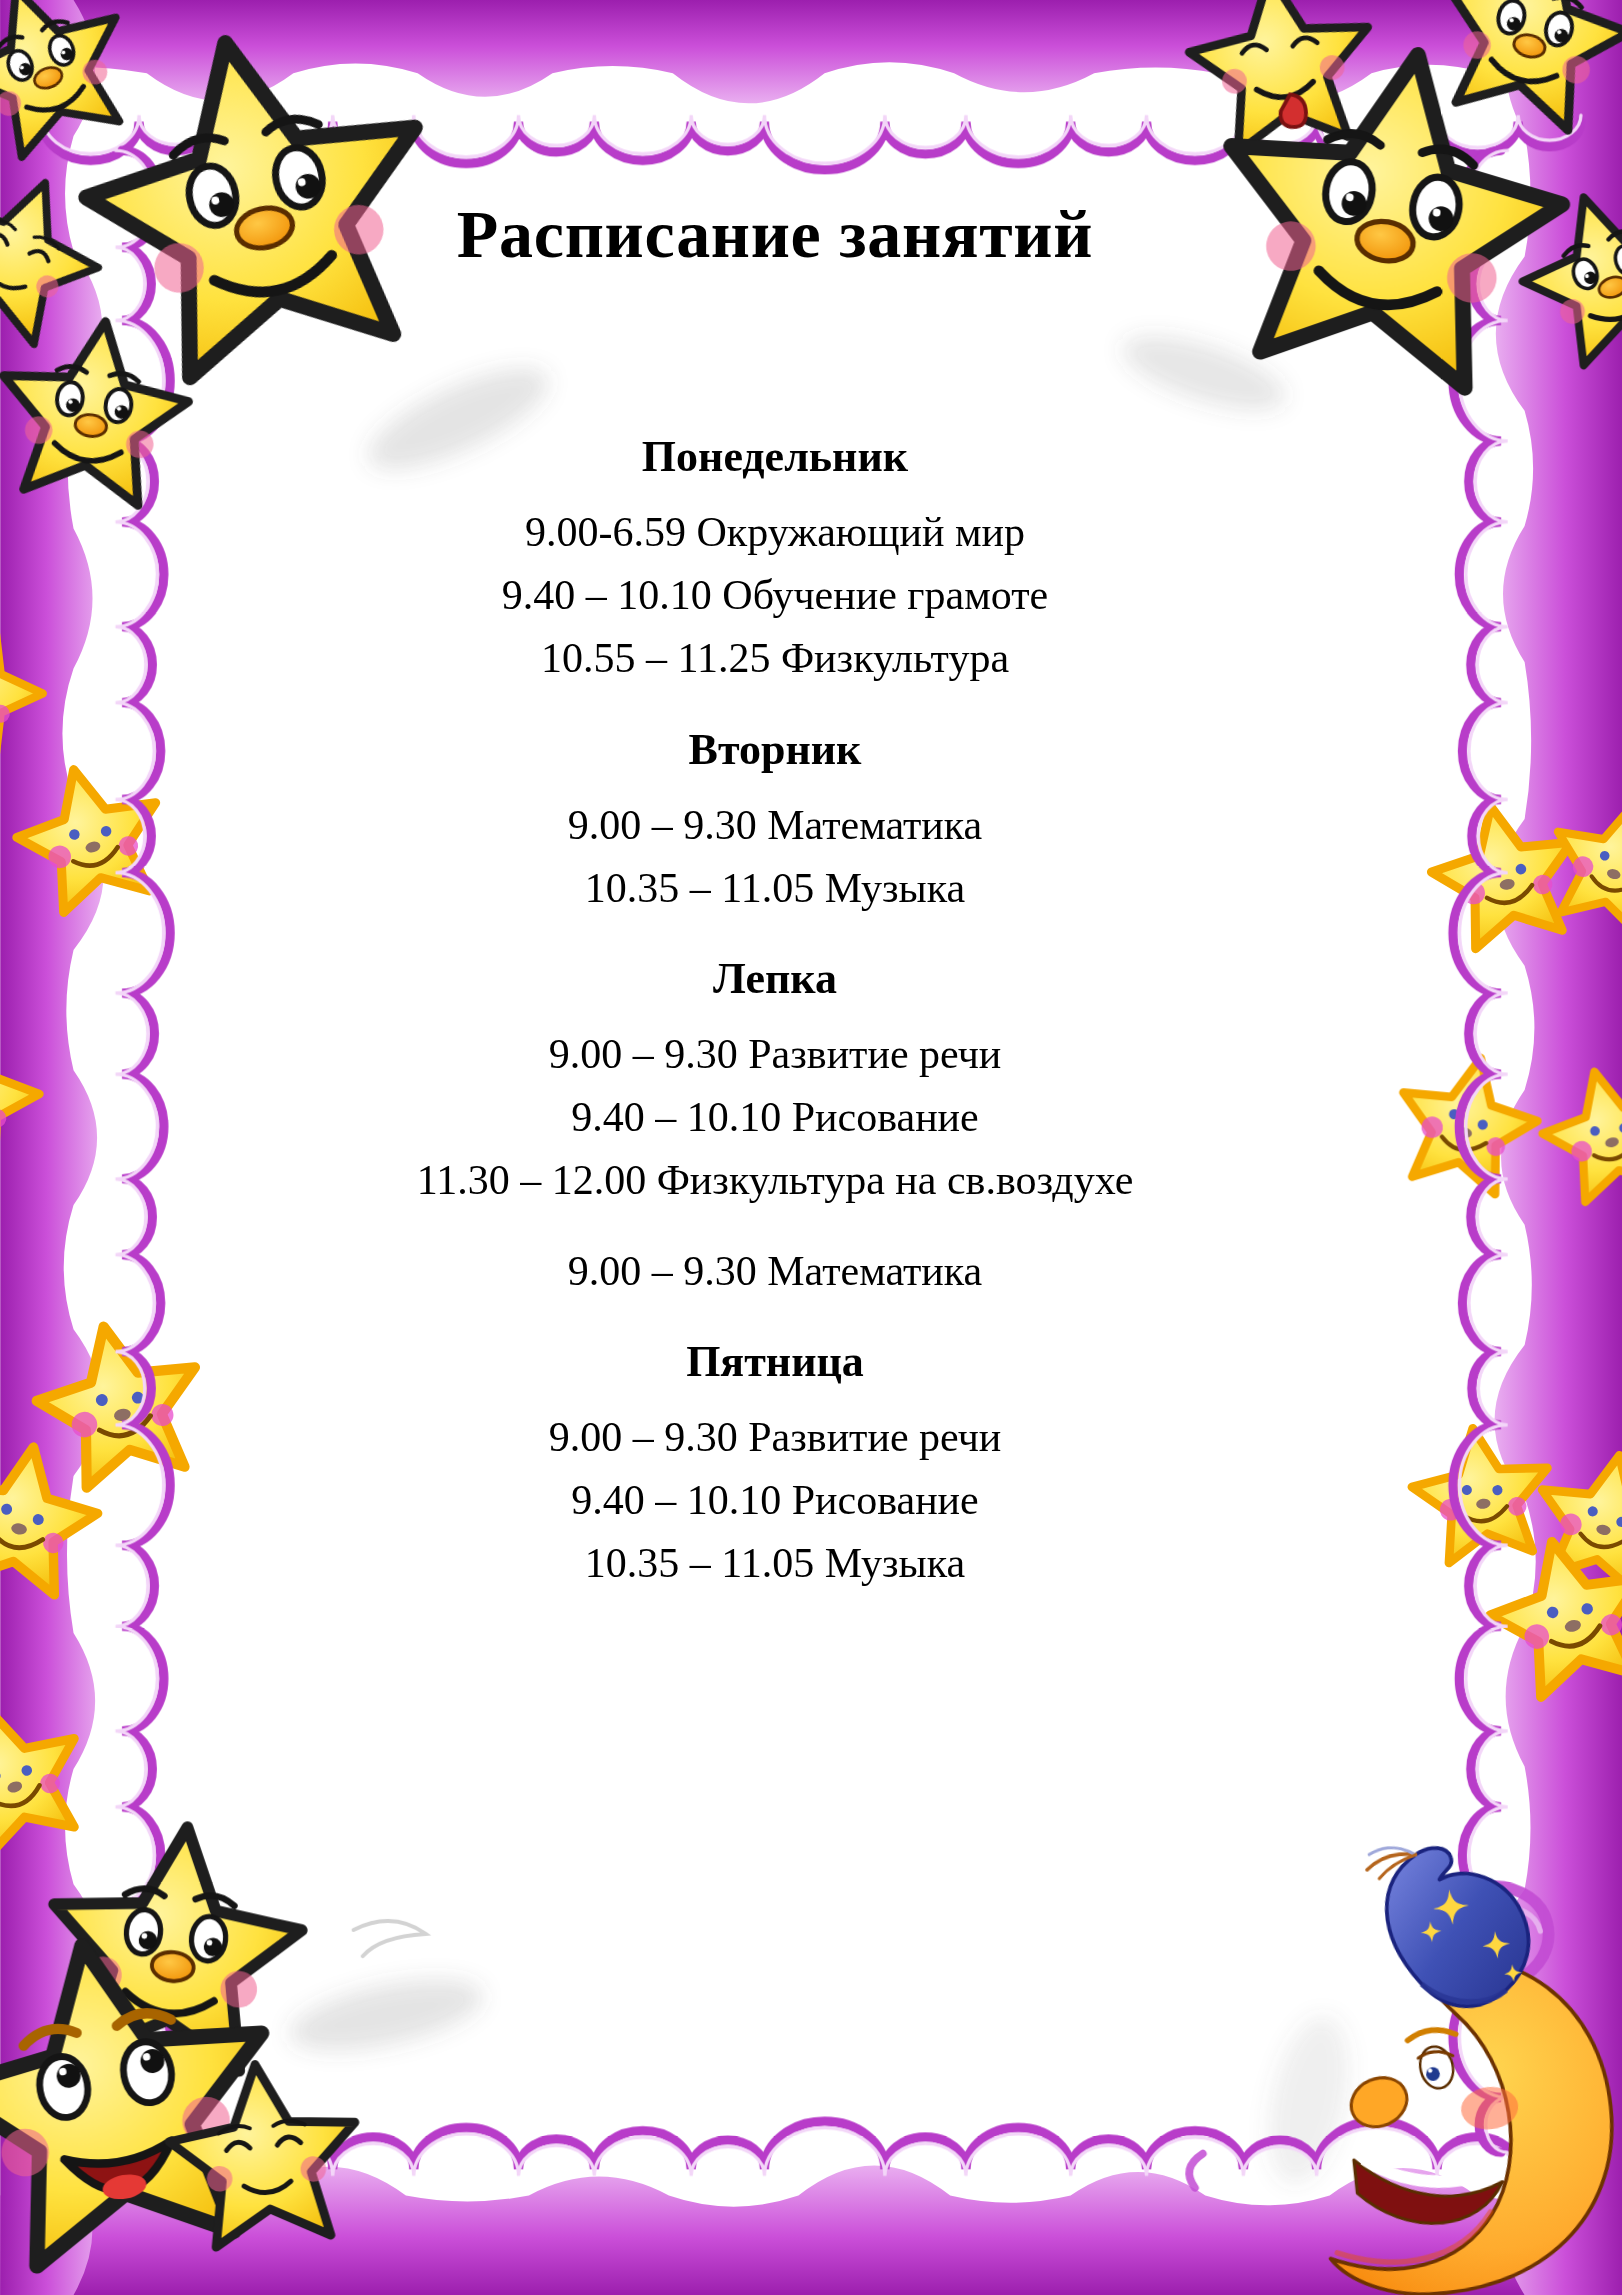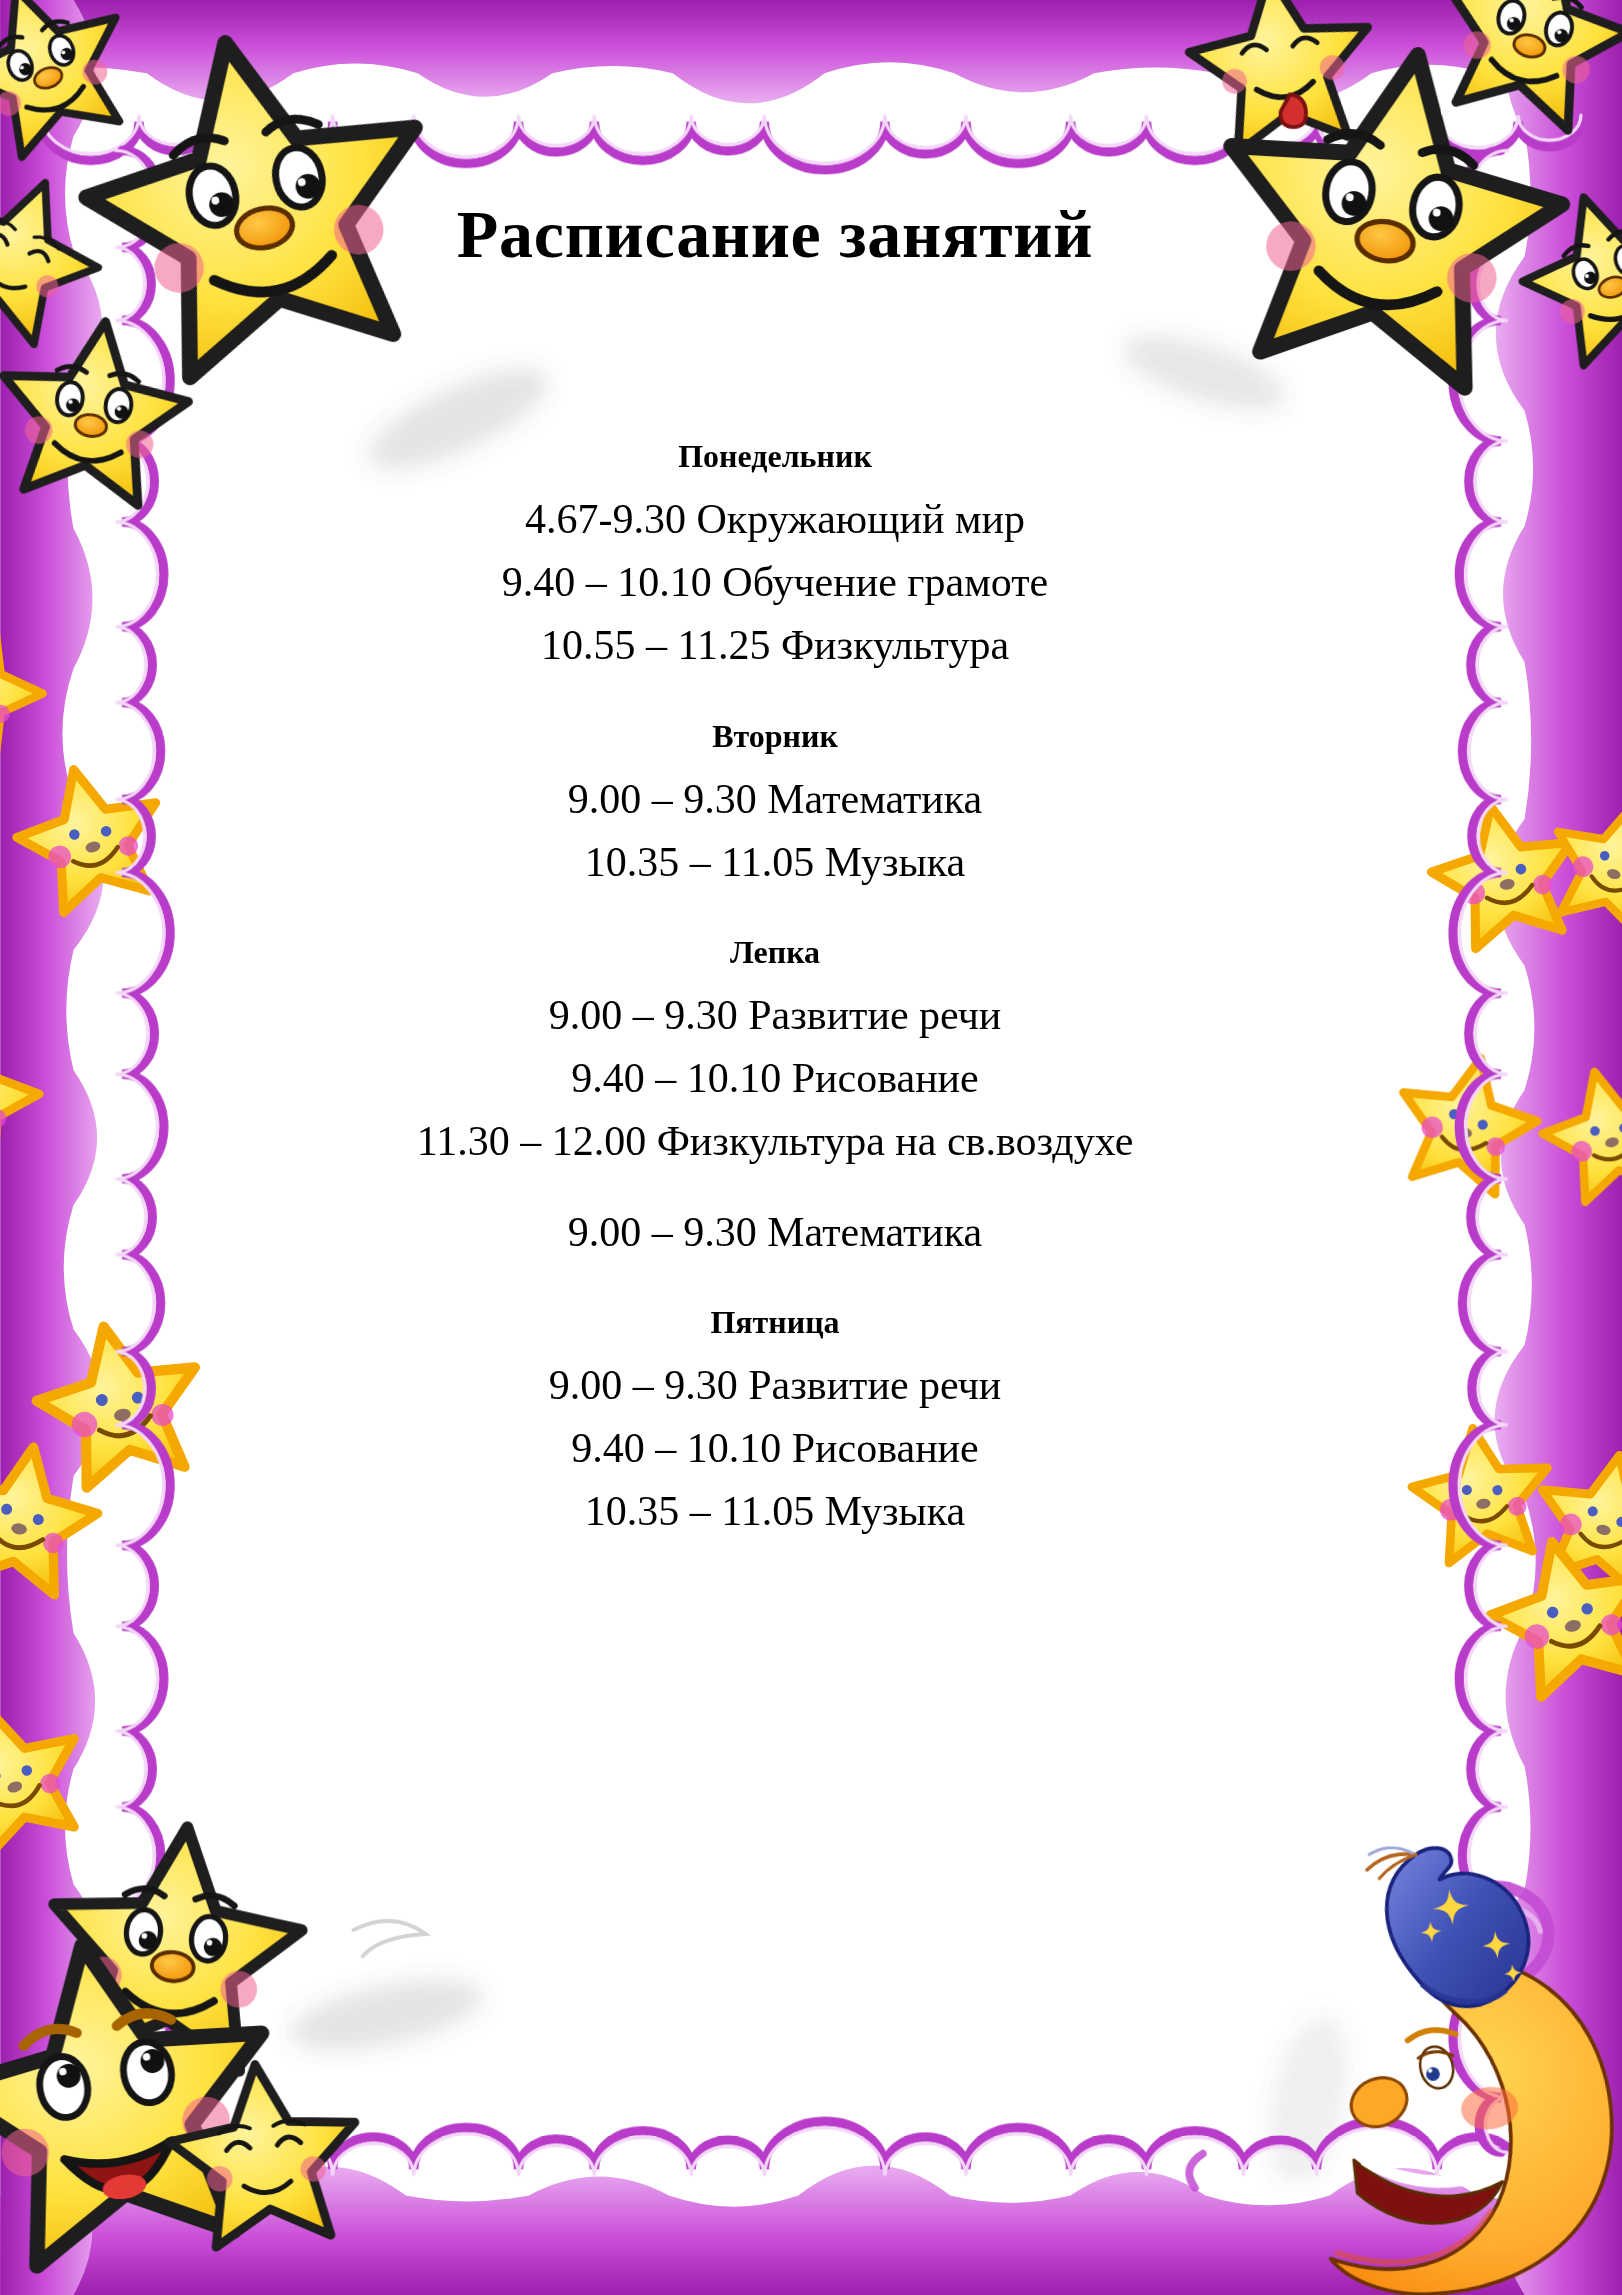--- a/index.html
+++ b/index.html
@@ -2,21 +2,21 @@
 <html style="font-size:10.5px"><head>
 <meta charset="utf-8">
 <style>
   html,body{margin:0;padding:0;background:#888;}
   .page{position:relative;width:1623px;height:2295px;background:#ffffff;overflow:hidden;
         font-family:"Liberation Serif","DejaVu Serif",serif;color:#000;}
   svg.deco{position:absolute;left:0;top:0;width:1623px;height:2295px;}
   .content{position:absolute;left:0;top:196px;width:1550px;text-align:center;z-index:5;}
   .title{font-size:68px;font-weight:700;line-height:77px;margin:0 0 152px 0;letter-spacing:0.7px;}
   .day{margin:0 0 27.5px 0;}
-  .day-name{font-size:32px;font-weight:700;line-height:63px;margin:0;}
+  .day-name{font-size:44px;font-weight:700;line-height:63px;margin:13px;}
   .lesson{font-size:42px;font-weight:400;line-height:63px;margin:0;white-space:pre-wrap;}
 </style>
 <title>Расписание занятий</title></head>
 <body>
 
 <div class="page">
 
   <svg class="deco" viewBox="0 0 2480 3508" width="1623" height="2295" xmlns="http://www.w3.org/2000/svg">
     <defs>
       <linearGradient id="gBandDown" x1="0" y1="0" x2="0" y2="1">
@@ -218,21 +218,21 @@
     </g>
 
     <use href="#moonG" transform="translate(2222,3230) scale(0.95) rotate(-6)"></use>
   </svg>
 
   <div class="content">
     <h1 class="title">Расписание занятий</h1>
     <div>
         <section class="day">
           <h2 class="day-name">Понедельник</h2>
-          <p class="lesson"><span>4.67-9.30</span> <span>Окружающий мир</span></p>
+          <p class="lesson"><span>9.00-6.59</span> <span>Окружающий мир</span></p>
           <p class="lesson"><span>9.40 – 10.10</span> <span>Обучение грамоте</span></p>
           <p class="lesson"><span>10.55 – 11.25</span> <span>Физкультура</span></p>
         </section>
         <section class="day">
           <h2 class="day-name">Вторник</h2>
           <p class="lesson"><span>9.00 – 9.30</span> <span>Математика</span></p>
           <p class="lesson"><span>10.35 – 11.05</span> <span>Музыка</span></p>
         </section>
         <section class="day">
           <h2 class="day-name">Лепка</h2>

